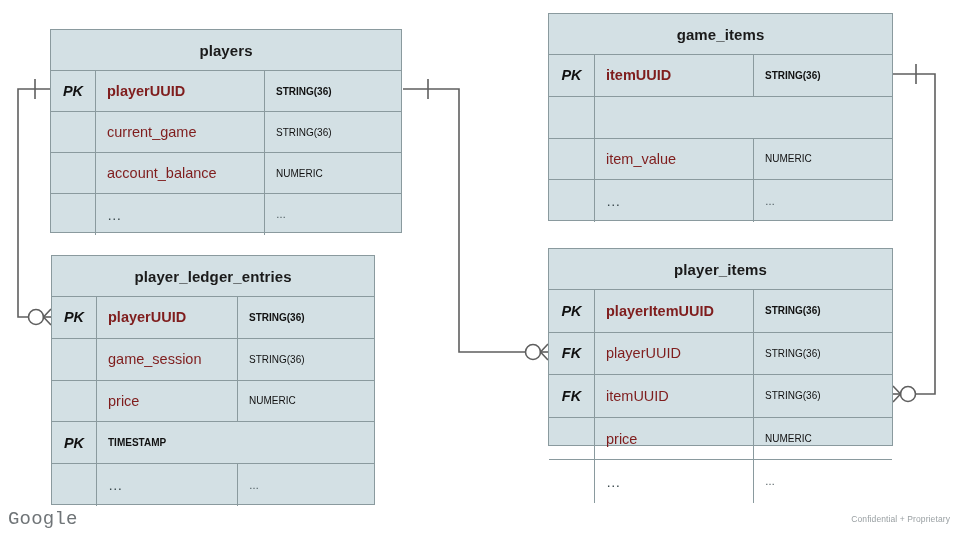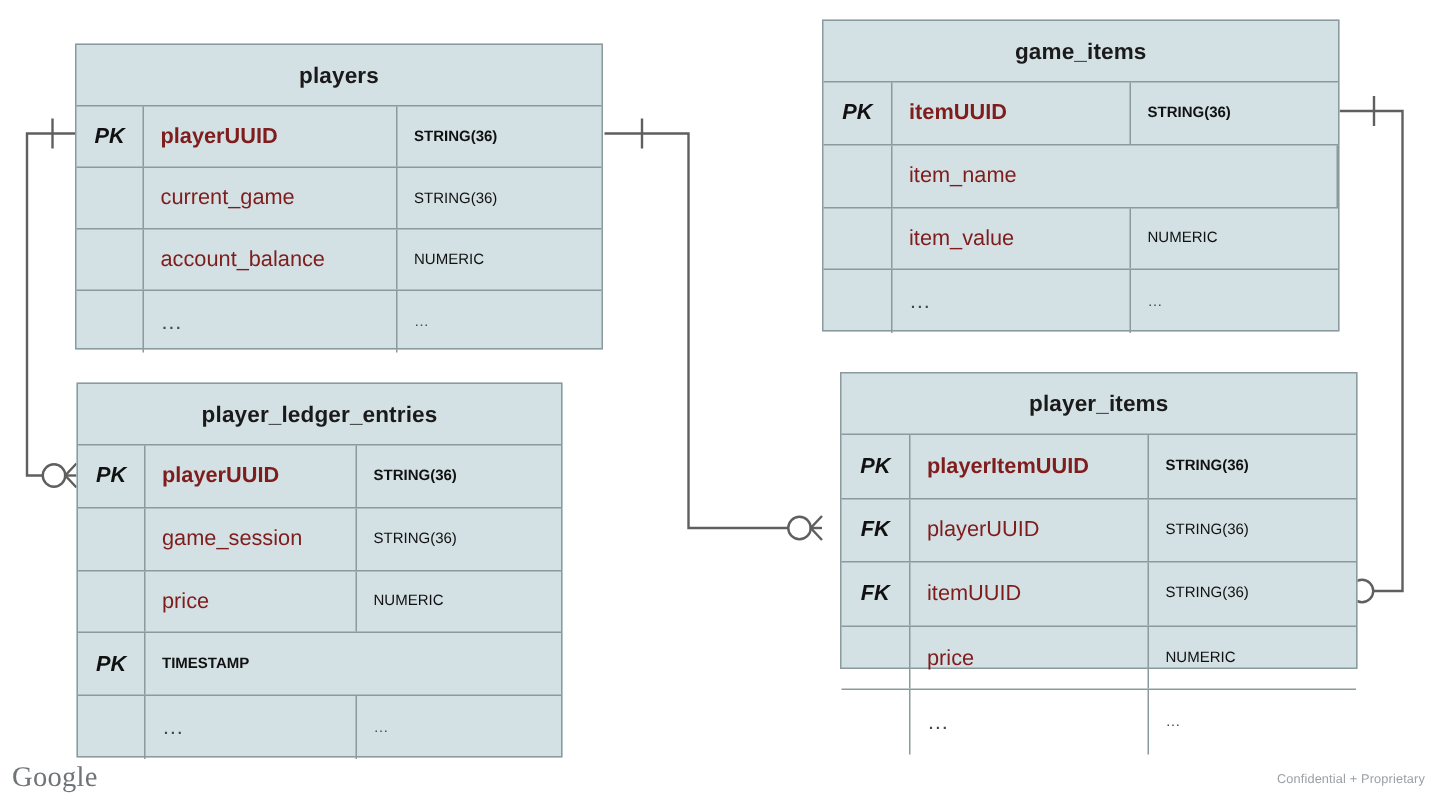--- a/index.html
+++ b/index.html
@@ -62,35 +62,35 @@
 
   
   #ent-players{left:50px;top:29px;width:352px;height:204px;}
   #ent-players .row{height:41px;}
   #ent-ledger{left:51px;top:255px;width:324px;height:250px;}
   #ent-ledger .row{height:41.8px;}
   #ent-game-items{left:548px;top:13px;width:345px;height:208px;}
   #ent-game-items .row{height:41.8px;}
   #ent-game-items .c-key{flex:0 0 46px;}
   #ent-game-items .c-type{flex:0 0 138px;}
-  #ent-player-items{left:560px;top:248px;width:345px;height:198px;}
+  #ent-player-items{left:548px;top:248px;width:345px;height:198px;}
   #ent-player-items .row{height:42.6px;}
   #ent-player-items .c-key{flex:0 0 46px;}
   #ent-player-items .c-type{flex:0 0 138px;}
 
   svg.links{position:absolute;left:0;top:0;width:960px;height:540px;pointer-events:none;}
   svg.links path,svg.links line,svg.links circle{
     stroke:#5f5f5f;stroke-width:1.6;fill:none;
   }
   svg.links circle{fill:#ffffff;}
 
   .brand{
     position:absolute;left:8px;top:508px;
     font-size:19px;color:#6f7477;
-    font-family:Liberation Serif, serif;
+    font-family:Liberation Mono, monospace;
     letter-spacing:.2px;
   }
   .footnote{
     position:absolute;right:10px;top:514px;
     font-size:8.5px;color:#9aa0a3;
     letter-spacing:.1px;
   }
 </style>
 </head>
 <body>
@@ -181,21 +181,20 @@
   <div class="entity" id="ent-game-items">
     <div class="ent-title">game_items</div>
 
     <div class="row key">
       <div class="c-key">PK</div>
       <div class="c-name">itemUUID</div>
       <div class="c-type">STRING(36)</div>
     </div>
     <div class="row">
       <div class="c-key"></div>
-      <div class="c-name">item_name</div>
     </div>
     <div class="row">
       <div class="c-key"></div>
       <div class="c-name">item_value</div>
       <div class="c-type">NUMERIC</div>
     </div>
     <div class="row ellipsis">
       <div class="c-key"></div>
       <div class="c-name">…</div>
       <div class="c-type">…</div>

